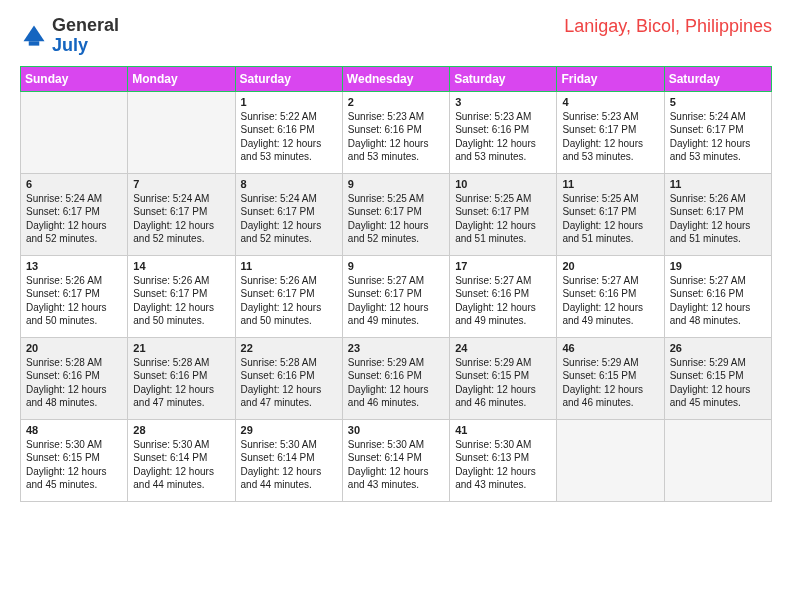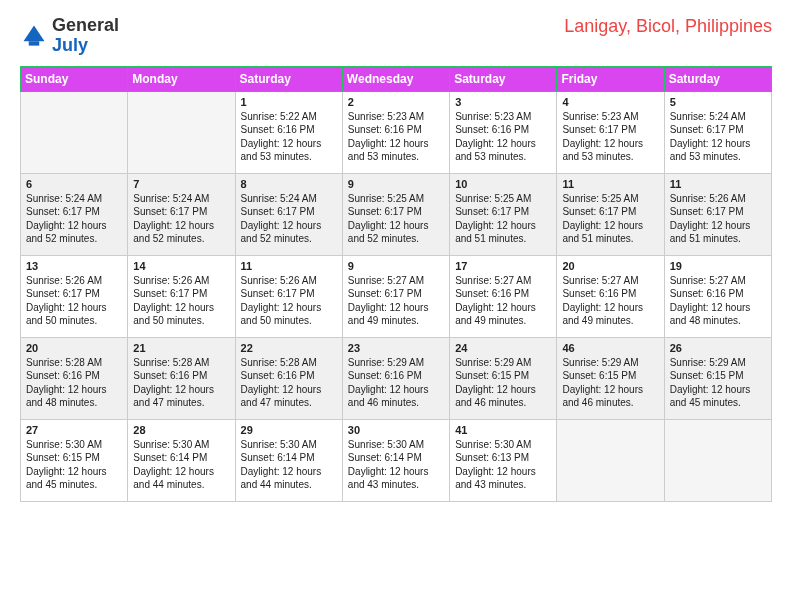--- a/index.html
+++ b/index.html
@@ -288,21 +288,21 @@
           </td>
           <td>
             <span class="day-num">26</span>
             <span class="cell-line">Sunrise: 5:29 AM</span>
             <span class="cell-line">Sunset: 6:15 PM</span>
             <span class="cell-line">Daylight: 12 hours and 45 minutes.</span>
           </td>
         </tr>
         <tr>
           <td>
-            <span class="day-num">27</span>
+            <span class="day-num">48</span>
             <span class="cell-line">Sunrise: 5:30 AM</span>
             <span class="cell-line">Sunset: 6:15 PM</span>
             <span class="cell-line">Daylight: 12 hours and 45 minutes.</span>
           </td>
           <td>
             <span class="day-num">28</span>
             <span class="cell-line">Sunrise: 5:30 AM</span>
             <span class="cell-line">Sunset: 6:14 PM</span>
             <span class="cell-line">Daylight: 12 hours and 44 minutes.</span>
           </td>

